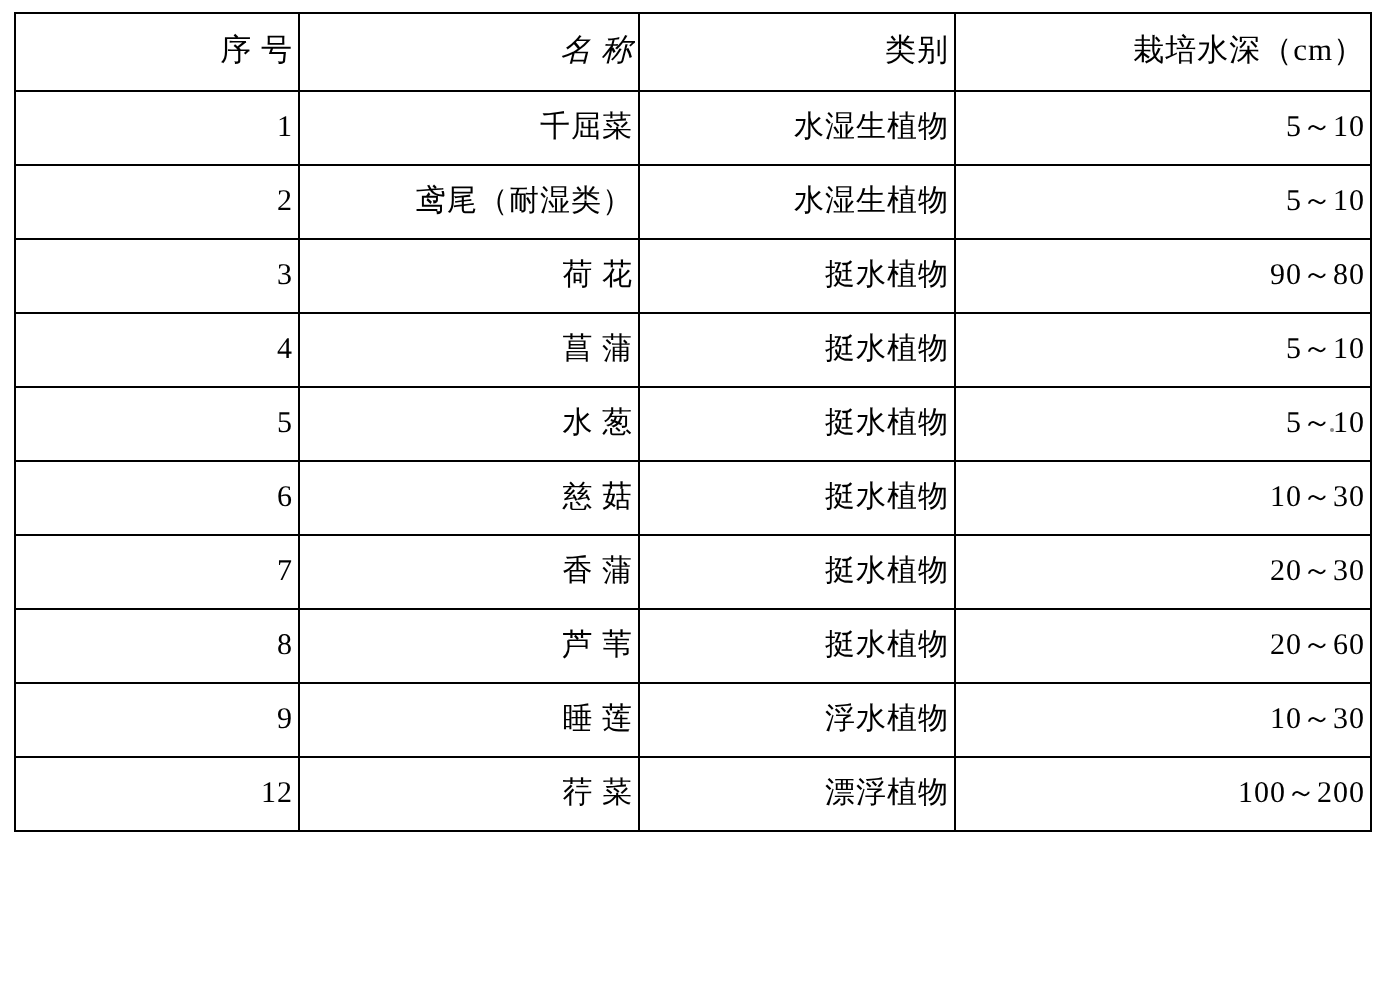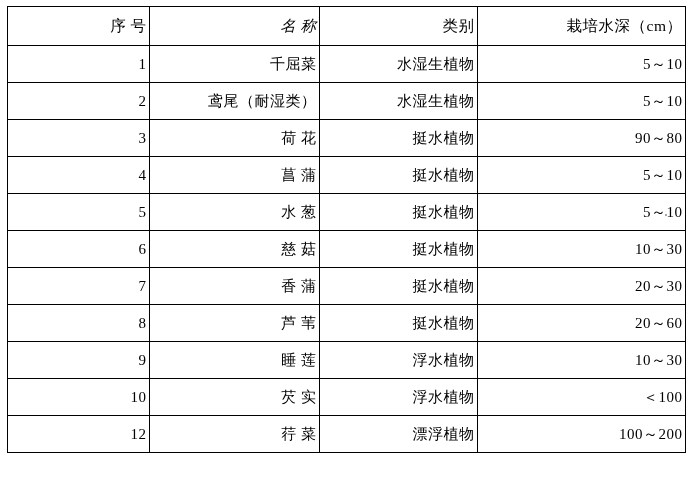--- a/index.html
+++ b/index.html
@@ -141,26 +141,20 @@
         <td class="cell-type">挺水植物</td>
         <td class="cell-dep">20～60</td>
       </tr>
       <tr>
         <td class="cell-num">9</td>
         <td class="cell-name">睡 莲</td>
         <td class="cell-type">浮水植物</td>
         <td class="cell-dep">10～30</td>
       </tr>
       <tr>
-        <td class="cell-num">10</td>
-        <td class="cell-name">芡 实</td>
-        <td class="cell-type">浮水植物</td>
-        <td class="cell-dep">＜100</td>
-      </tr>
-      <tr>
         <td class="cell-num">12</td>
         <td class="cell-name">荇 菜</td>
         <td class="cell-type">漂浮植物</td>
         <td class="cell-dep">100～200</td>
       </tr>
     </tbody>
   </table>
 </div>
 
 </body></html>

